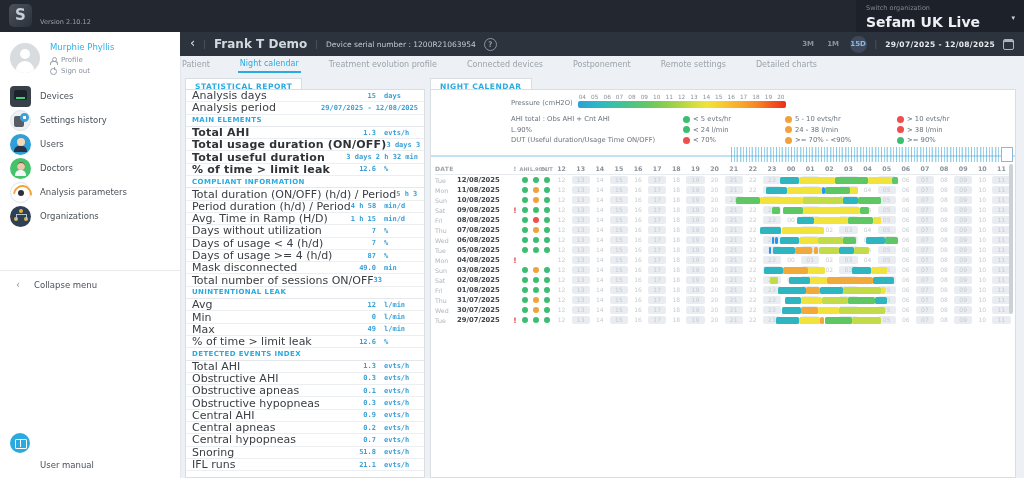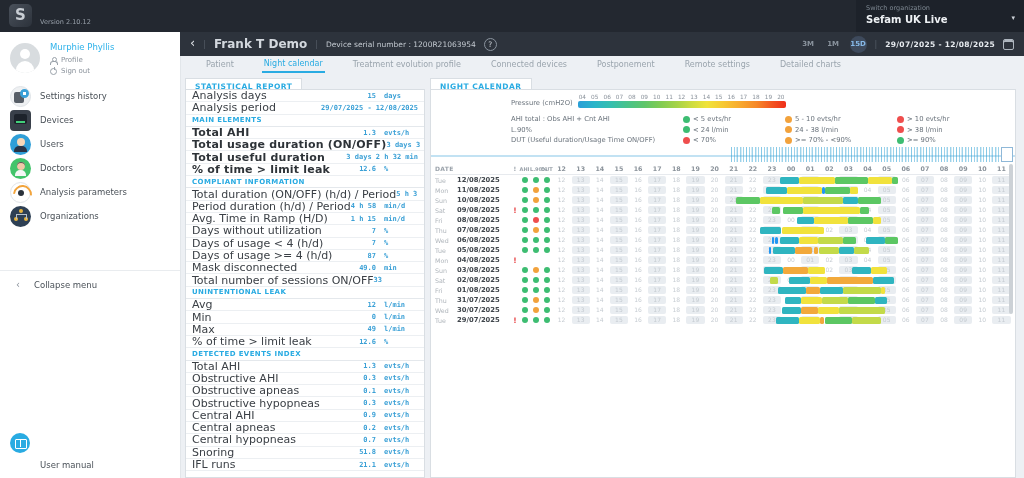--- a/index.html
+++ b/index.html
@@ -9,21 +9,21 @@
   
   .topbar{position:absolute;left:0;top:0;width:1024px;height:32px;background:#232830;}
   .logo-mark{position:absolute;left:9px;top:4px;width:23px;height:23px;border-radius:5px;
     background:linear-gradient(135deg,#4a515b,#2c323b);color:#c9ced4;font-size:15px;font-weight:bold;
     text-align:center;line-height:22px;}
   .brand{position:absolute;left:39px;top:3px;font-size:13px;font-weight:bold;letter-spacing:.5px;margin-top:47px;}
   .brand .b1{color:#f2f4f6;} .brand .b2{color:#2eb2ea;}
   .version{position:absolute;left:40px;top:18px;font-size:6.5px;color:#98a0aa;}
   .orgbox{position:absolute;right:0;top:0;width:168px;height:32px;background:#1d222a;padding:4px 10px 0 10px;cursor:pointer;}
   .org-l{font-size:6.5px;color:#7d8791;}
-  .org-n{font-size:10px;font-weight:bold;color:#eef1f4;margin-top:2px;}
+  .org-n{font-size:14px;font-weight:bold;color:#eef1f4;margin-top:2px;}
   .org-caret{position:absolute;right:9px;top:14px;color:#cfd4da;font-size:7px;}
 
   
   .sidebar{position:absolute;left:0;top:32px;width:180px;bottom:0;background:#ffffff;box-shadow:1px 0 0 #e2e6ea;}
   .avatar{position:absolute;left:10px;top:11px;width:30px;height:30px;border-radius:50%;background:#d8dcdf;overflow:hidden;}
   .avatar::before{content:"";position:absolute;left:10px;top:6px;width:10px;height:10px;border-radius:50%;background:#fff;}
   .avatar::after{content:"";position:absolute;left:6px;top:18px;width:18px;height:12px;border-radius:9px 9px 0 0;background:#fff;}
   .u-name{position:absolute;left:50px;top:10px;font-size:8.5px;color:#2eb2ea;}
   .u-line{position:absolute;left:50px;font-size:7px;color:#8a929b;display:flex;align-items:center;gap:4px;cursor:pointer;}
   .mini-person{width:7px;height:7px;position:relative;display:inline-block;}
@@ -68,21 +68,21 @@
   .pname{color:#d3d8de;font-size:12px;font-weight:bold;}
   .pserial{color:#c3c9d0;font-size:7.5px;}
   .help{width:13px;height:13px;border:1px solid #8a939e;border-radius:50%;color:#c9ced4;font-size:7.5px;text-align:center;line-height:12px;cursor:pointer;}
   .sub-right{margin-left:auto;display:flex;align-items:center;gap:8px;}
   .chip{font-size:7px;font-weight:bold;color:#8b949e;cursor:pointer;width:17px;height:17px;line-height:17px;text-align:center;border-radius:50%;}
   .chip.active{background:#3e4a5c;color:#86b9e8;}
   .drange{color:#e8ecf0;font-size:7.5px;font-weight:bold;letter-spacing:.3px;cursor:pointer;}
   .cal-ico{width:11px;height:11px;border:1px solid #aeb6bf;border-radius:2px;box-shadow:inset 0 2px 0 #aeb6bf;cursor:pointer;}
 
   
-  .tabsrow{position:absolute;left:180px;top:56px;right:0;height:17px;display:flex;align-items:center;padding-left:24px;gap:26px;}
+  .tabsrow{position:absolute;left:180px;top:56px;right:0;height:17px;display:flex;align-items:center;gap:26px;}
   .tab{font-size:8px;color:#9aa4ad;padding:2px 2px 3px 2px;cursor:pointer;white-space:nowrap;}
   .tab.active{color:#29abe2;border-bottom:2px solid #29abe2;}
 
   
   .report{position:absolute;left:185px;top:74px;width:240px;bottom:0;}
   .panel-tab{display:inline-block;height:15px;line-height:15px;background:#fff;border:1px solid #d9dee3;border-bottom:none;
     color:#29abe2;font-size:7.5px;font-weight:bold;letter-spacing:.5px;padding:0 9px;}
   .r-table{position:absolute;left:0;top:15px;right:0;bottom:0;background:#fff;border:1px solid #d9dee3;overflow:hidden;}
   .rrow{height:12.3px;display:flex;align-items:center;border-bottom:1px solid #eceff2;padding:0 6px;}
   .rrow .rl{flex:1;font-size:11px;color:#3b4046;white-space:nowrap;}
@@ -159,26 +159,26 @@
     <div class="u-line" style="top:24px;">
       <span class="mini-person"></span>
       <span>Profile</span>
     </div>
     <div class="u-line" style="top:35px;">
       <span class="mini-power"></span>
       <span>Sign out</span>
     </div>
     <div class="nav" id="nav">
         <div class="s-item">
+          <span class="nico i-devices"></span>
+          <span class="s-label">Devices</span>
+        </div>
+        <div class="s-item">
           <span class="nico i-settings-history"></span>
           <span class="s-label">Settings history</span>
-        </div>
-        <div class="s-item">
-          <span class="nico i-devices"></span>
-          <span class="s-label">Devices</span>
         </div>
         <div class="s-item">
           <span class="nico i-users"></span>
           <span class="s-label">Users</span>
         </div>
         <div class="s-item">
           <span class="nico i-doctors"></span>
           <span class="s-label">Doctors</span>
         </div>
         <div class="s-item">

